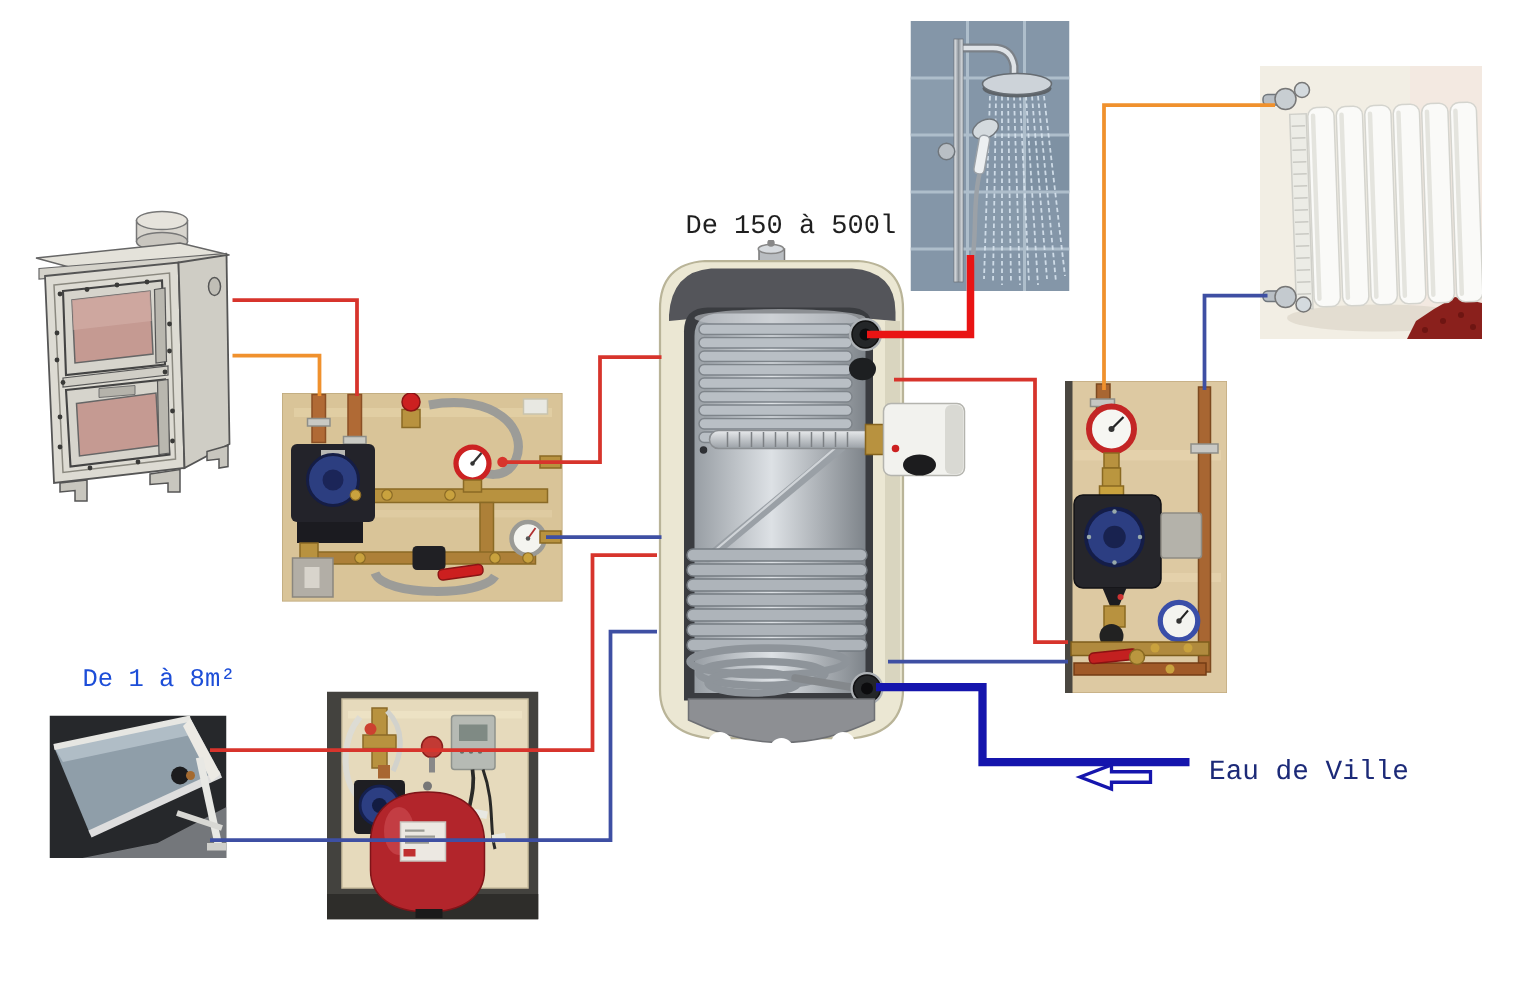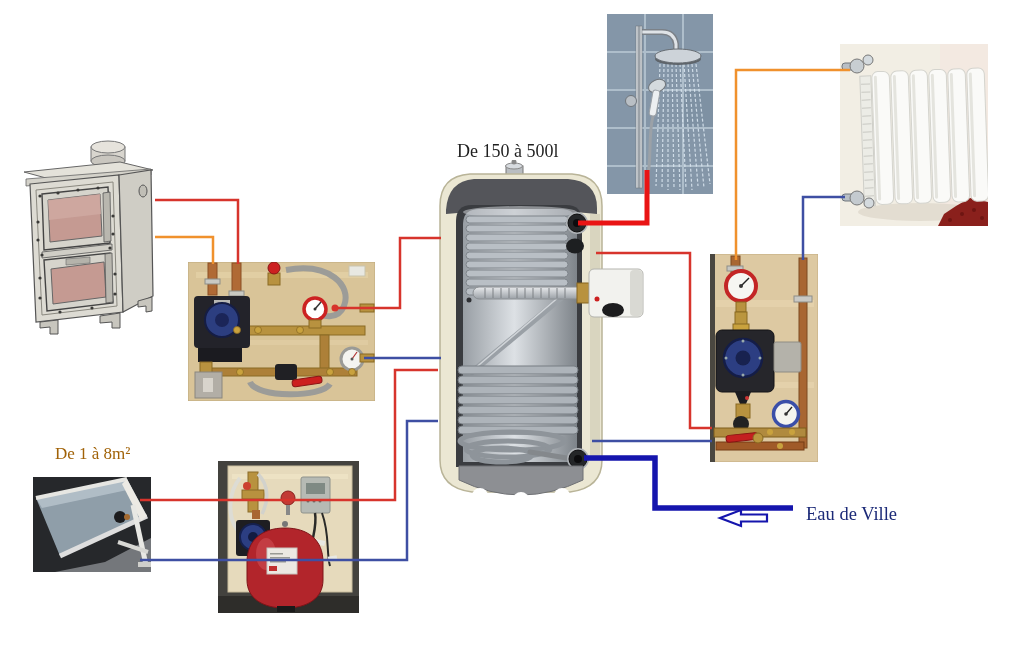--- a/index.html
+++ b/index.html
@@ -1,21 +1,21 @@
 <!DOCTYPE html>
 <html><head>
 <meta charset="utf-8">
 <style>
   html,body{margin:0;padding:0;background:#fff;}
   #canvas{position:relative;width:1024px;height:662px;background:#ffffff;overflow:hidden;
-          font-family:Liberation Serif, serif;}
+          font-family:Liberation Mono, monospace;}
   .comp{position:absolute;}
   .label{position:absolute;white-space:nowrap;line-height:1.15;z-index:12;}
   #lbl-tank{left:457px;top:141px;font-size:18px;color:#1f1f1f;}
-  #lbl-solar{left:55px;top:444px;font-size:17px;color:#a16207;}
+  #lbl-solar{left:55px;top:444px;font-size:17px;color:#1d4ed8;}
   #lbl-eau1{left:806px;top:492px;font-size:18.5px;}
   #lbl-eau2{left:806px;top:514px;font-size:17px;}
   #wiring{position:absolute;left:0;top:0;z-index:10;pointer-events:none;}
   svg{display:block;}
 </style>
 </head>
 <body>
 
 <div id="canvas">
 

